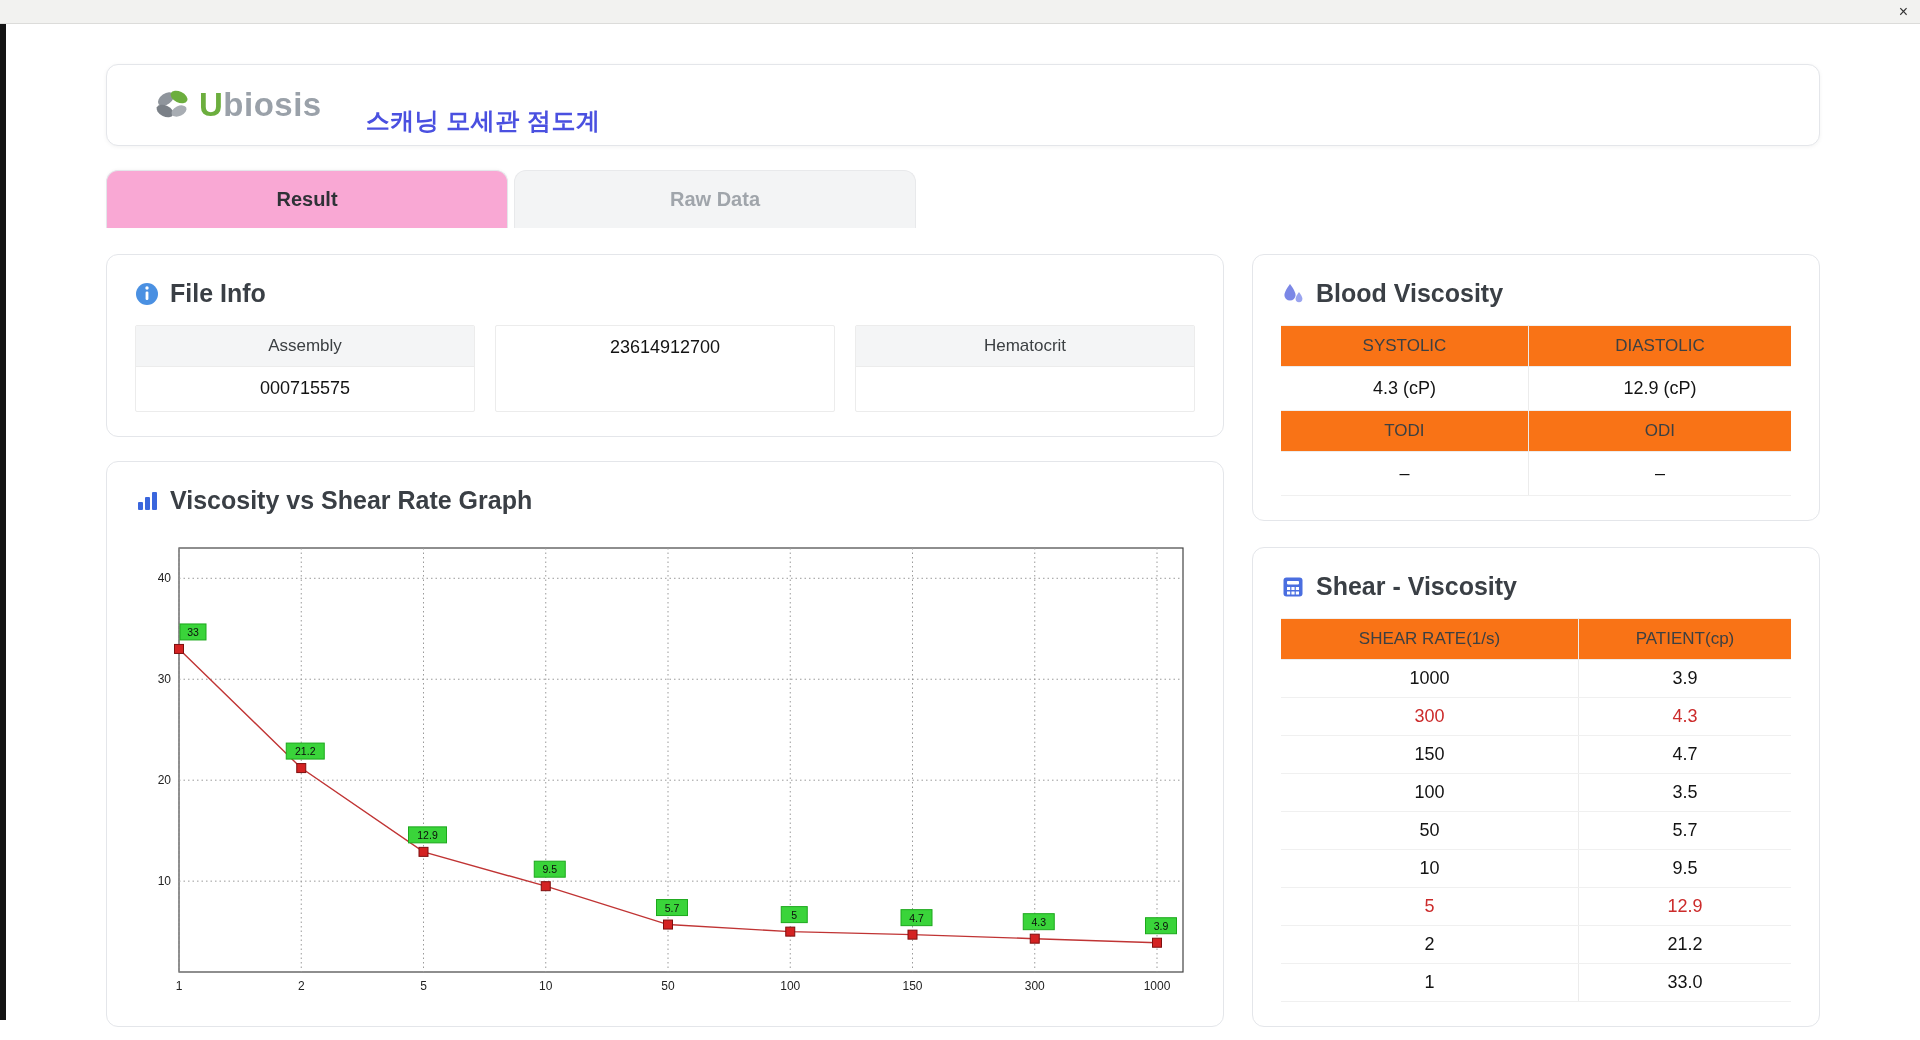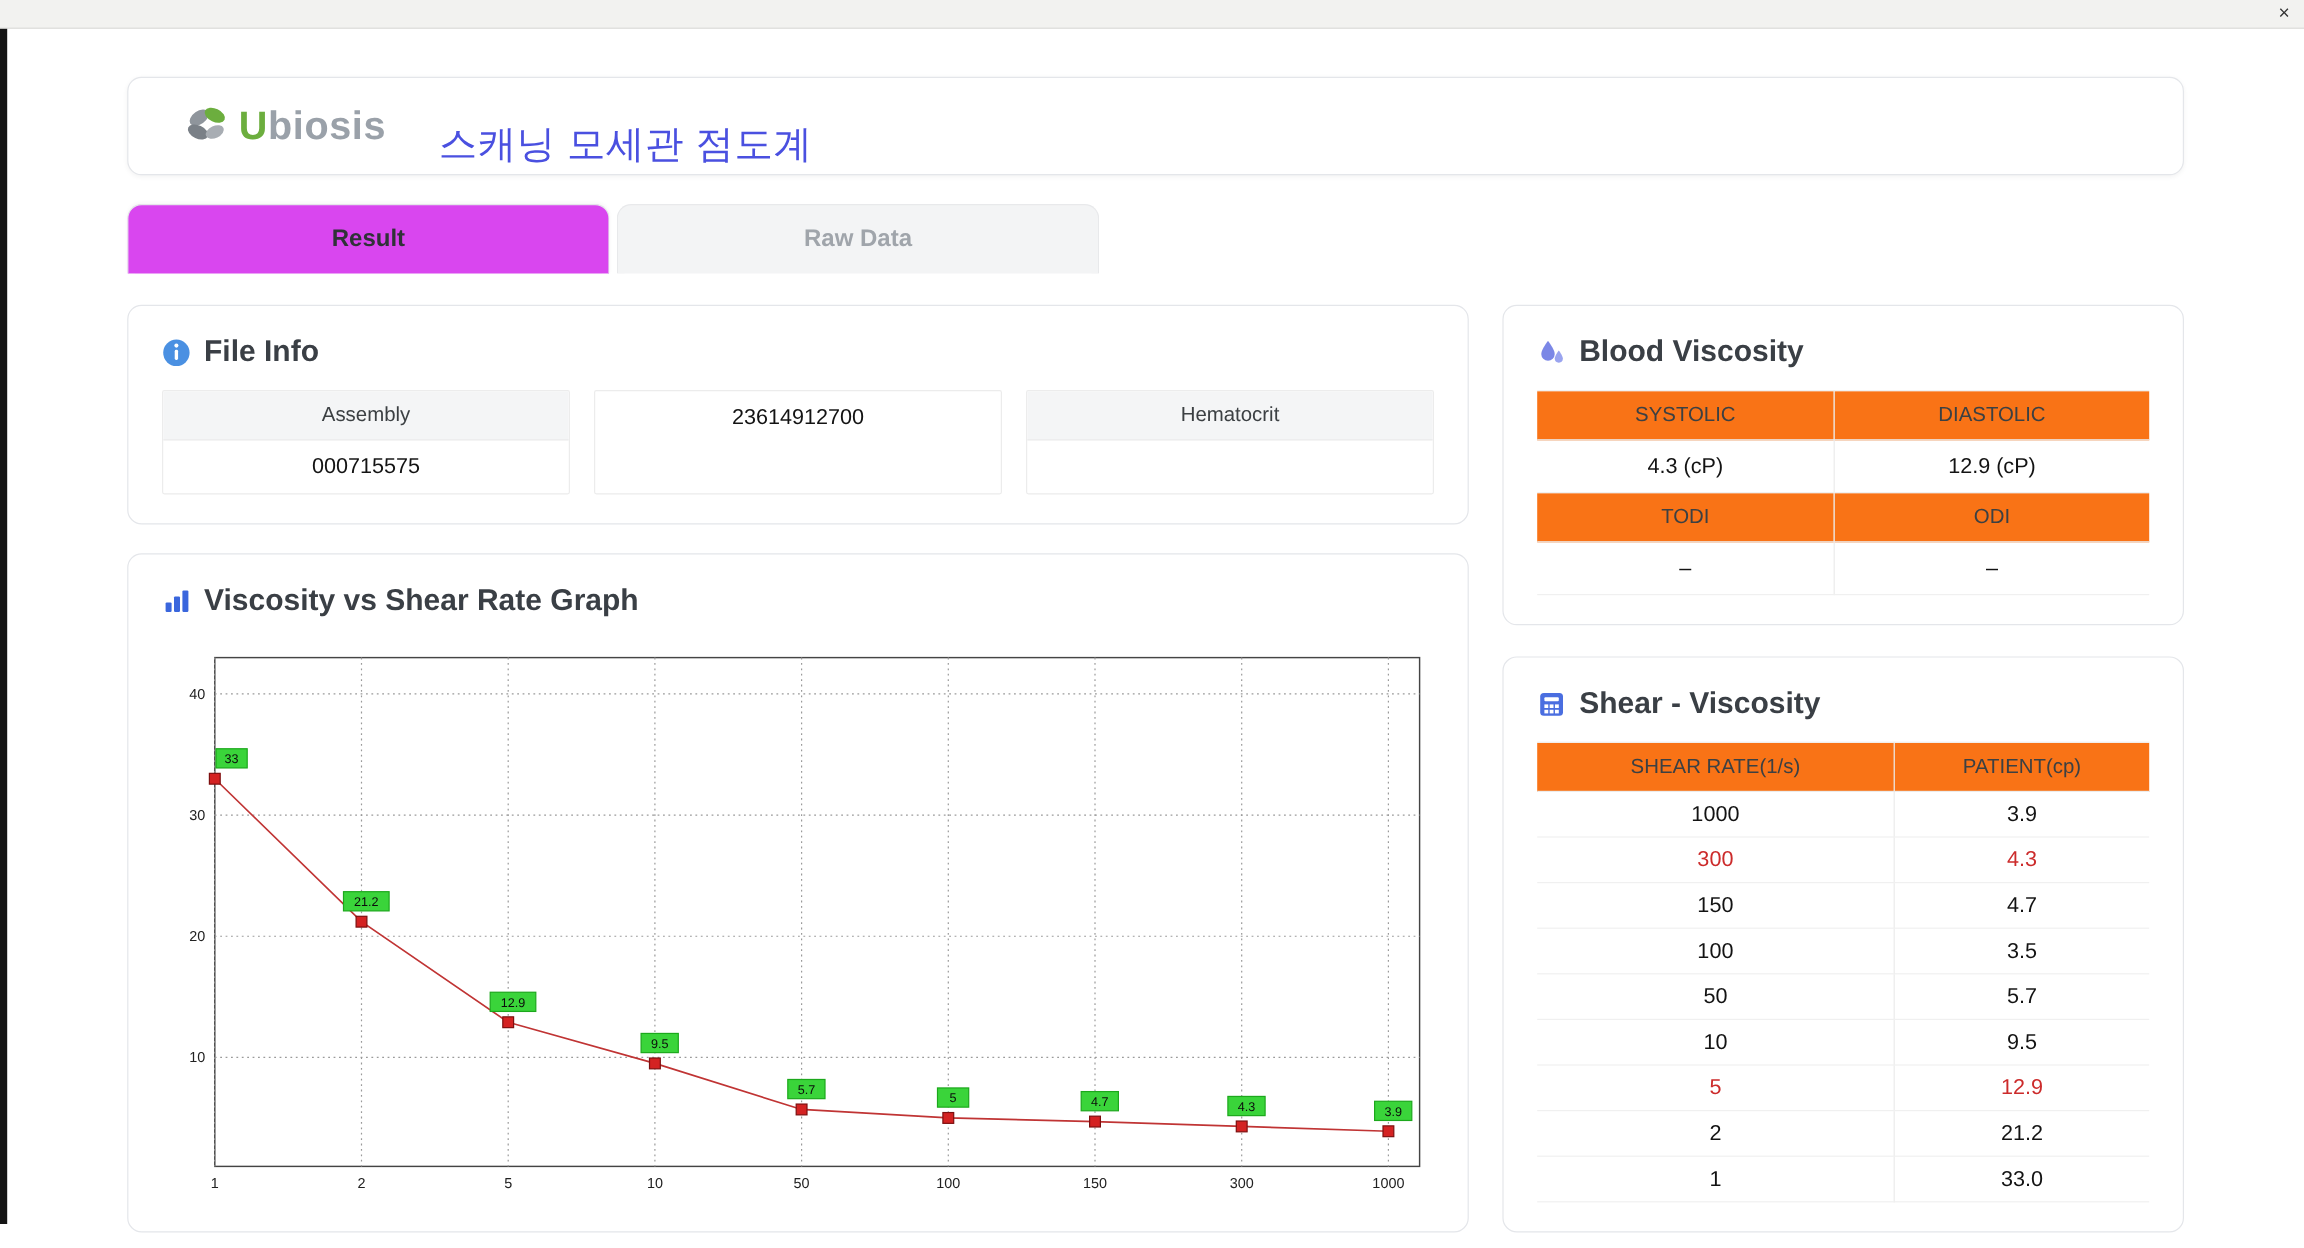--- a/index.html
+++ b/index.html
@@ -31,36 +31,36 @@
     border-radius: 12px;
   }
 
   
   .header-card {
     height: 82px;
     display: flex; align-items: center;
     padding: 0 46px;
     box-shadow: 0 1px 4px rgba(0,0,0,0.05);
   }
-  .logo { display: flex; gap: 6px; }
+  .logo { display: flex; align-items: center; gap: 6px; }
   .logo-text { font-size: 33px; font-weight: bold; letter-spacing: 0.5px; }
   .logo-accent { color: #6cae3e; }
   .logo-rest { color: #9aa1a9; }
-  .app-title { margin-left: 44px; font-size: 32px; font-weight: normal; color: #4a50e0; letter-spacing: 0.5px; margin-top: 31px; }
+  .app-title { margin-left: 44px; font-size: 24px; font-weight: bold; color: #4a50e0; letter-spacing: 0.5px; margin-top: 31px; }
 
   
   .tabs { display: flex; margin-top: 24px; }
   .tab {
     width: 402px; height: 58px;
     display: flex; align-items: center; justify-content: center;
     font-size: 20px; font-weight: bold;
     border-radius: 12px 12px 0 0;
   }
   .tab.active {
-    background: #d946ef; color: #2f3237;
+    background: #f9a8d4; color: #2f3237;
     border: 1px solid #e4e6ea; border-bottom: none;
     box-shadow: 0 -1px 3px rgba(0,0,0,0.03);
   }
   .tab.inactive {
     background: #f3f4f5; color: #a0a5ab;
     border: 1px solid #e8e9eb; border-bottom: none;
     margin-left: 6px;
   }
 
   

